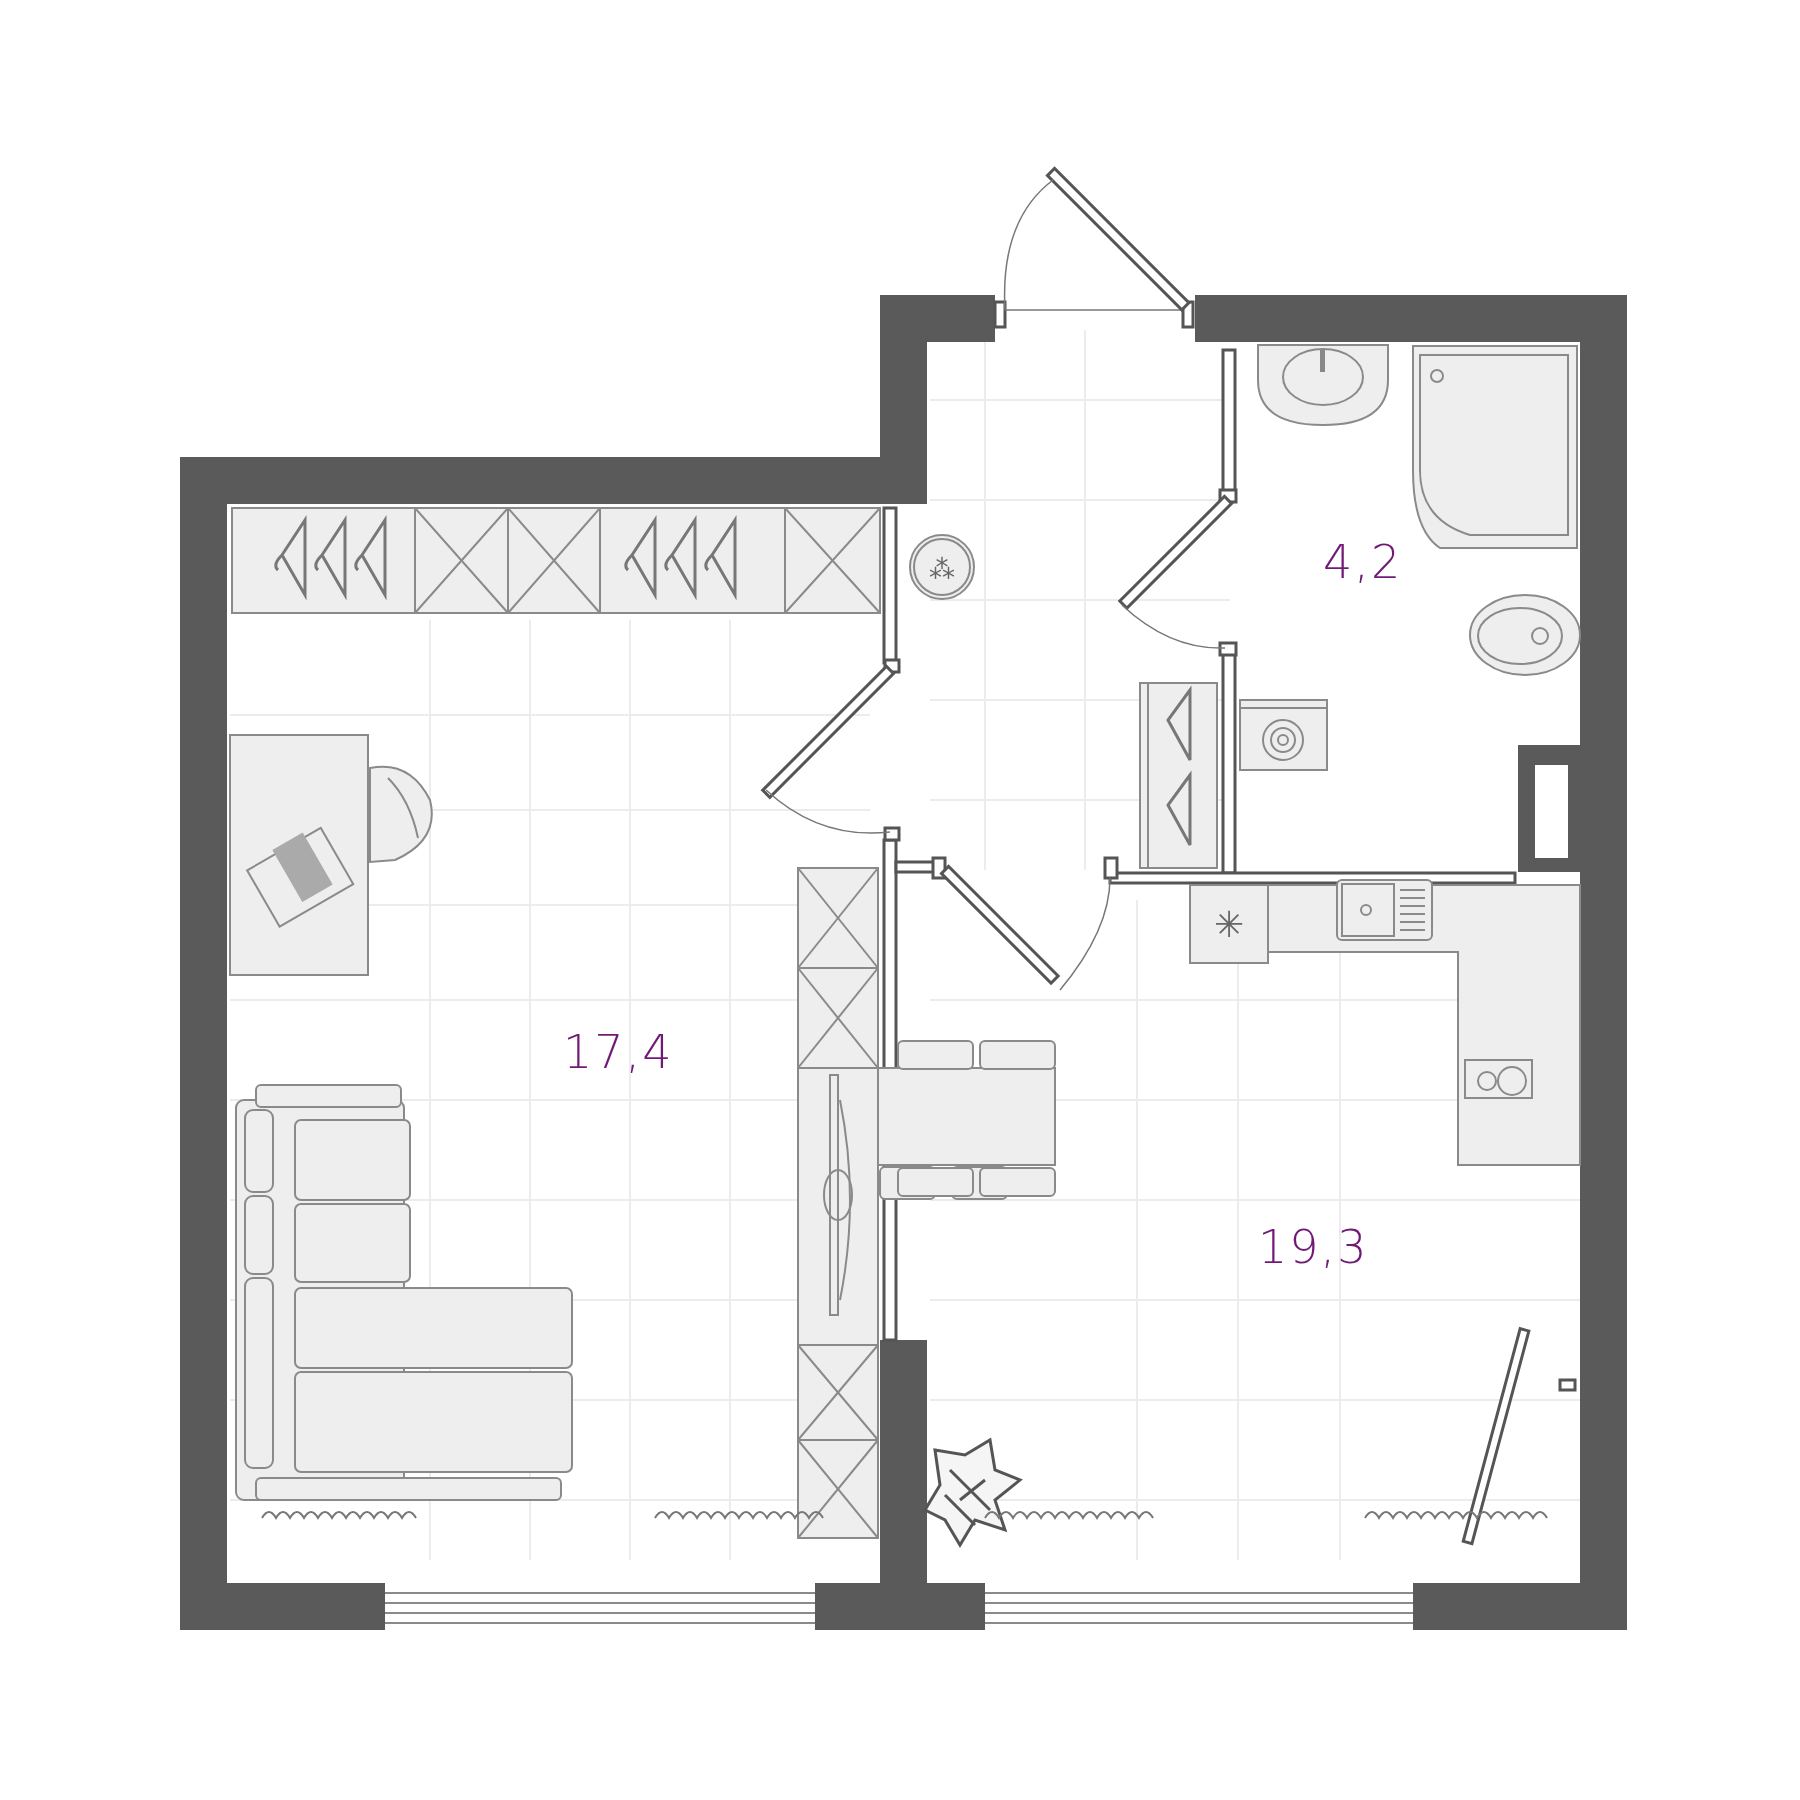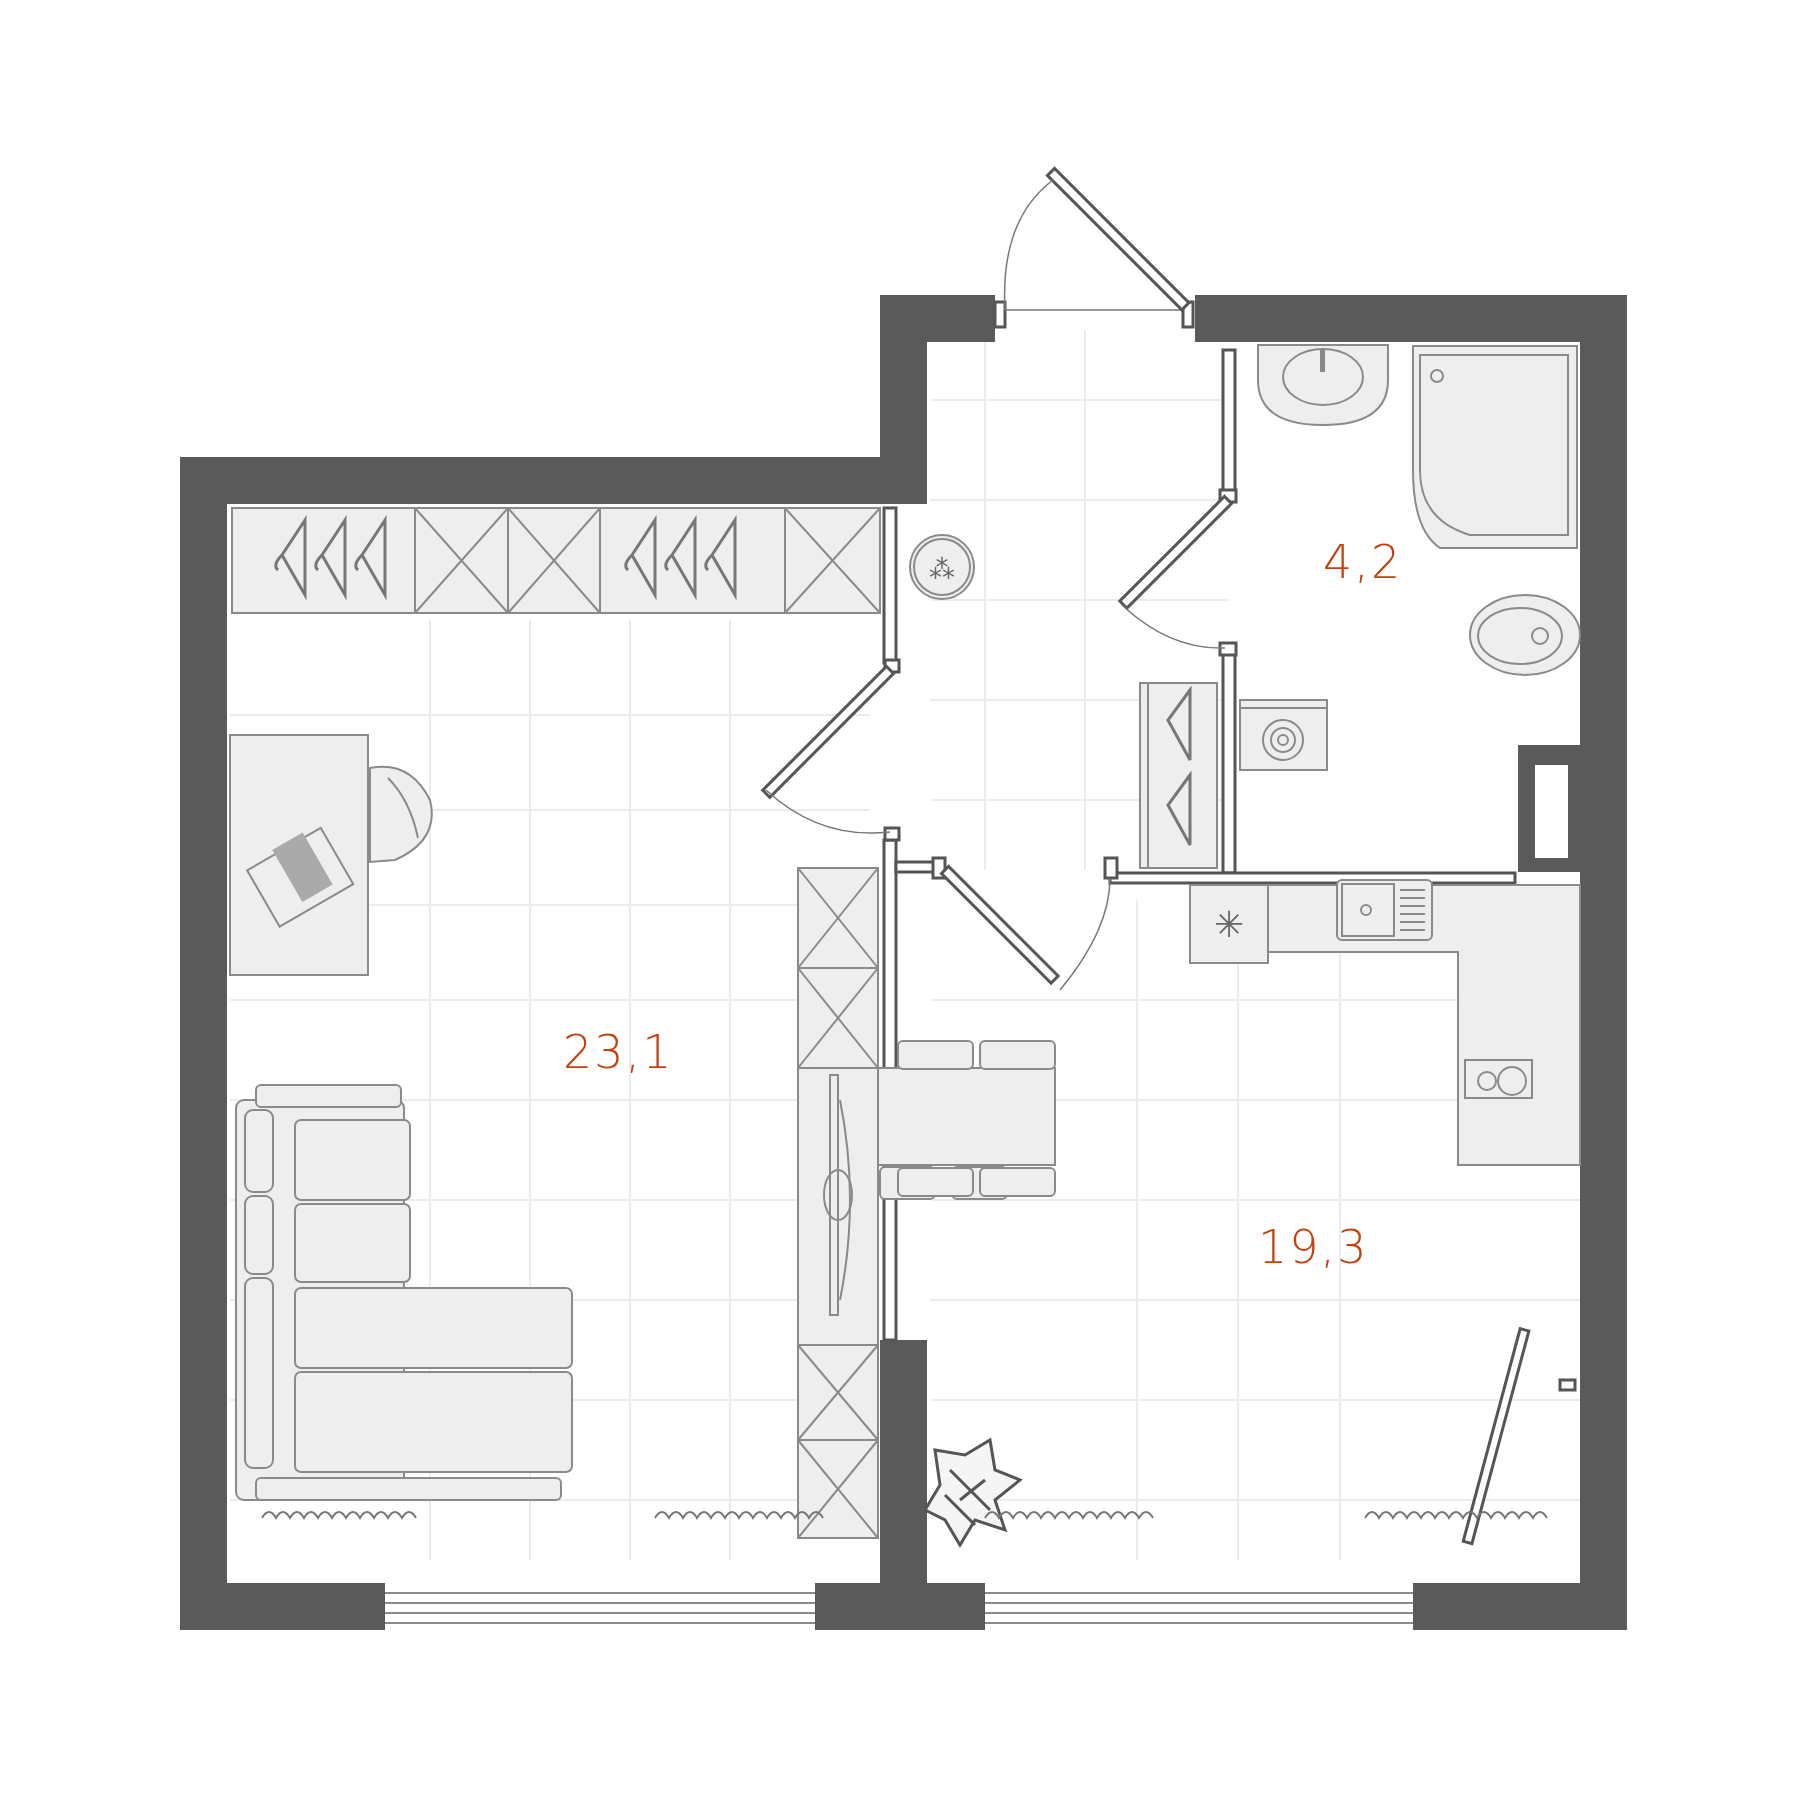--- a/index.html
+++ b/index.html
@@ -1,18 +1,18 @@
 <!DOCTYPE html>
 <html><head>
 <meta charset="utf-8">
 <style>
   html, body { margin: 0; padding: 0; background: #ffffff; }
   body { width: 1800px; height: 1800px; position: relative; overflow: hidden; font-family: "DejaVu Sans", sans-serif; }
   #plan { position: absolute; left: 0; top: 0; width: 1800px; height: 1800px; }
-  .room-label { position: absolute; font-family: "DejaVu Sans", sans-serif; font-size: 46px; color: #c2410c; letter-spacing: 2px; font-weight: 300; }
+  .room-label { position: absolute; font-family: "DejaVu Sans", sans-serif; font-size: 46px; color: #701a75; letter-spacing: 2px; font-weight: 300; }
   .wall { fill: #5a5a5a; }
   .furn { fill: #eeeeee; stroke: #8a8a8a; stroke-width: 2; }
   .line { fill: none; stroke: #8a8a8a; stroke-width: 2; }
   .door { fill: #ffffff; stroke: #555555; stroke-width: 3; }
   .arc { fill: none; stroke: #777777; stroke-width: 1.5; }
   .grid { stroke: #ececec; stroke-width: 2; }
   .thin { fill: #ffffff; stroke: #555555; stroke-width: 3; }
 </style>
 </head>
 <body>
@@ -271,15 +271,15 @@
   </g>
 
   <g stroke="#777" stroke-width="2" fill="none">
     <path d="M262 1518 q7 -12 14 0 q7 -12 14 0 q7 -12 14 0 q7 -12 14 0 q7 -12 14 0 q7 -12 14 0 q7 -12 14 0 q7 -12 14 0 q7 -12 14 0 q7 -12 14 0 q7 -12 14 0"></path>
     <path d="M655 1518 q7 -12 14 0 q7 -12 14 0 q7 -12 14 0 q7 -12 14 0 q7 -12 14 0 q7 -12 14 0 q7 -12 14 0 q7 -12 14 0 q7 -12 14 0 q7 -12 14 0 q7 -12 14 0 q7 -12 14 0"></path>
     <path d="M985 1518 q7 -12 14 0 q7 -12 14 0 q7 -12 14 0 q7 -12 14 0 q7 -12 14 0 q7 -12 14 0 q7 -12 14 0 q7 -12 14 0 q7 -12 14 0 q7 -12 14 0 q7 -12 14 0 q7 -12 14 0"></path>
     <path d="M1365 1518 q7 -12 14 0 q7 -12 14 0 q7 -12 14 0 q7 -12 14 0 q7 -12 14 0 q7 -12 14 0 q7 -12 14 0 q7 -12 14 0 q7 -12 14 0 q7 -12 14 0 q7 -12 14 0 q7 -12 14 0 q7 -12 14 0"></path>
   </g>
 </svg>
 
-<div class="room-label" style="left:563px; top:1025px;">23,1</div>
+<div class="room-label" style="left:563px; top:1025px;">17,4</div>
 <div class="room-label" style="left:1323px; top:535px;">4,2</div>
 <div class="room-label" style="left:1258px; top:1220px;">19,3</div>
 
 </body></html>

